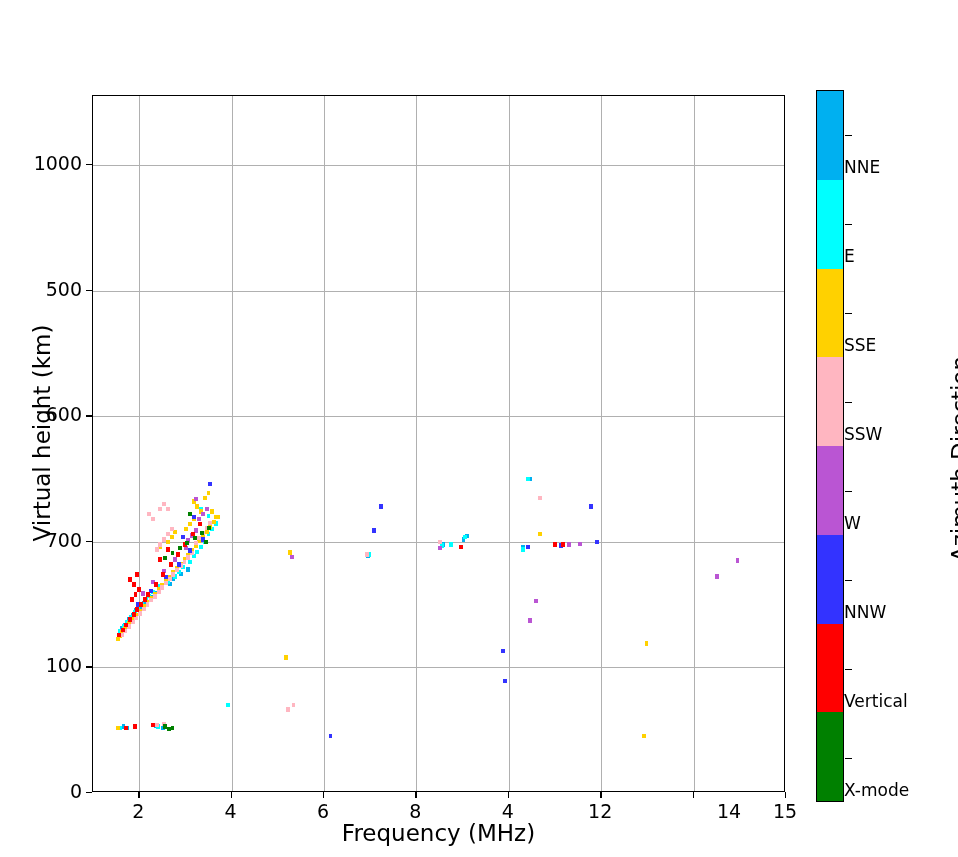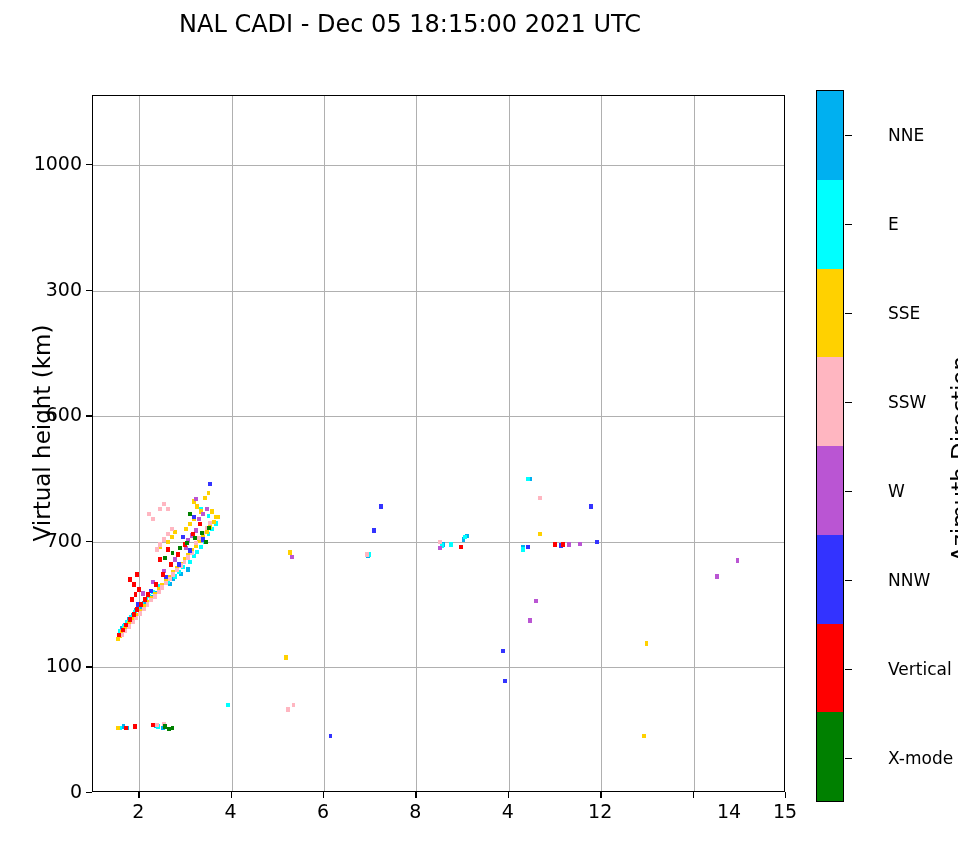--- a/index.html
+++ b/index.html
@@ -147,45 +147,45 @@
   }
   .cbar-tick {
     position: absolute;
     left: 845px;
     width: 7px;
     height: 1.4px;
     background: #000000;
   }
   .cbar-label {
     position: absolute;
-    left: 888px;
+    left: 844px;
     font-size: 17px;
     color: #000000;
     white-space: nowrap;
     transform: translateY(-50%);
+    margin-top: 32px;
   }
   #cbar-title {
     position: absolute;
     left: 790px;
     top: 446px;
     width: 340px;
     text-align: center;
     font-size: 23px;
     color: #000000;
     transform: rotate(-90deg);
     transform-origin: center center;
     white-space: nowrap;
   }
 </style>
 </head>
 <body>
 
 <div id="figure">
 
-  <div id="chart-title">NAL CADI - Dec 05 18:15:00 2021 UTC</div>
 
   <div id="plot-area">
     <div id="gridlines">
         <div class="gridline-v" style="left: 46.2px;"></div>
         <div class="gridline-v" style="left: 138.6px;"></div>
         <div class="gridline-v" style="left: 231px;"></div>
         <div class="gridline-v" style="left: 323.4px;"></div>
         <div class="gridline-v" style="left: 415.8px;"></div>
         <div class="gridline-v" style="left: 508.2px;"></div>
         <div class="gridline-v" style="left: 600.6px;"></div>
@@ -449,25 +449,26 @@
   <div id="ylabels-wrap">
       <div class="tick-y" style="top: 792px;"></div>
       <div class="ticklabel-y" style="top: 780px;">0</div>
       <div class="tick-y" style="top: 666.41px;"></div>
       <div class="ticklabel-y" style="top: 654.41px;">100</div>
       <div class="tick-y" style="top: 540.83px;"></div>
       <div class="ticklabel-y" style="top: 528.83px;">700</div>
       <div class="tick-y" style="top: 415.24px;"></div>
       <div class="ticklabel-y" style="top: 403.24px;">600</div>
       <div class="tick-y" style="top: 289.66px;"></div>
-      <div class="ticklabel-y" style="top: 277.66px;">300</div>
+      <div class="ticklabel-y" style="top: 277.66px;">500</div>
       <div class="tick-y" style="top: 164.07px;"></div>
       <div class="ticklabel-y" style="top: 152.07px;">1000</div>
     </div>
 
+  <div id="xlabel">Frequency (MHz)</div>
   <div id="ylabel">Virtual height (km)</div>
 
   <div id="colorbar">
       <div class="cbar-seg" style="background: rgb(0, 176, 240);"></div>
       <div class="cbar-seg" style="background: rgb(0, 255, 255);"></div>
       <div class="cbar-seg" style="background: rgb(255, 209, 0);"></div>
       <div class="cbar-seg" style="background: rgb(255, 182, 193);"></div>
       <div class="cbar-seg" style="background: rgb(186, 85, 211);"></div>
       <div class="cbar-seg" style="background: rgb(51, 51, 255);"></div>
       <div class="cbar-seg" style="background: rgb(255, 0, 0);"></div>

